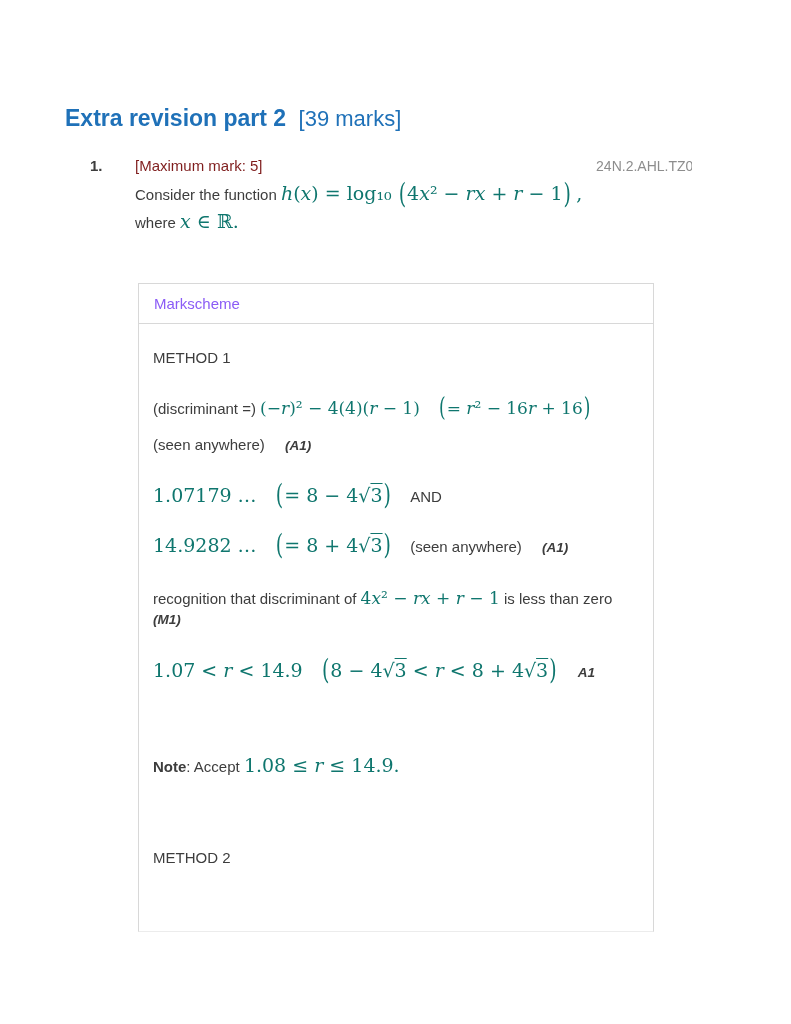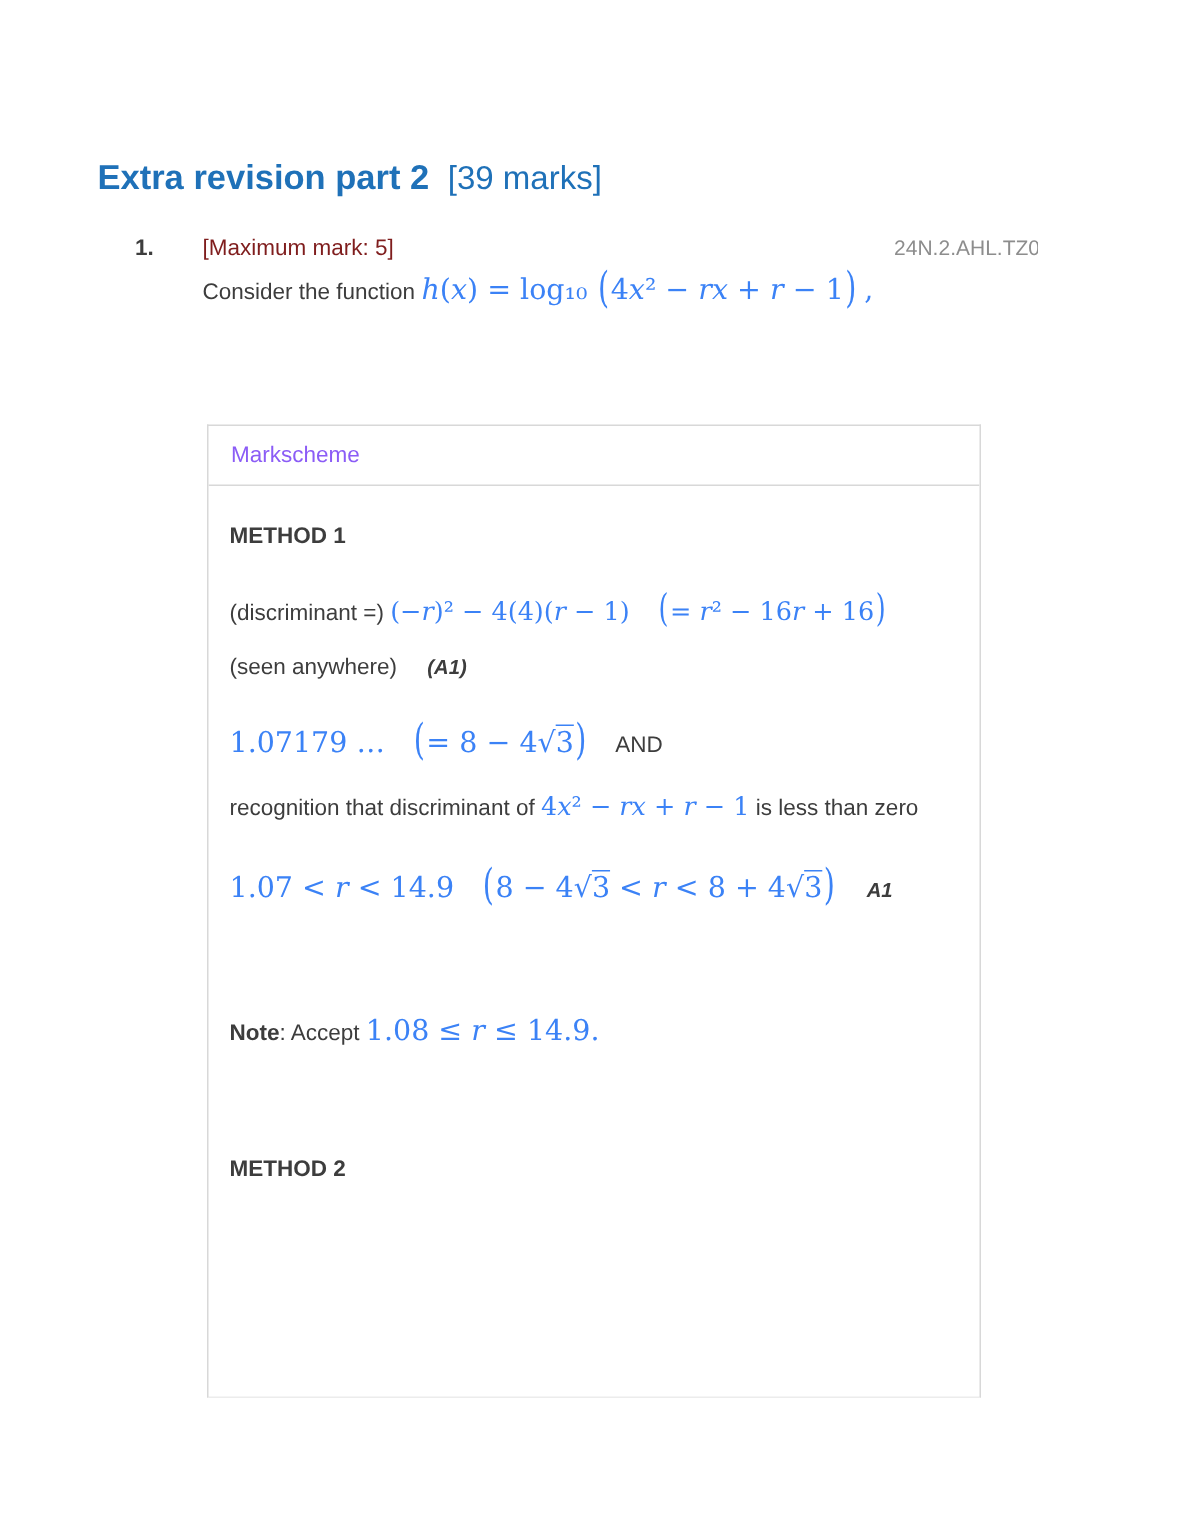--- a/index.html
+++ b/index.html
@@ -16,33 +16,33 @@
   .q-num{font-weight:700;width:45px;flex:0 0 45px;}
   .q-max{color:#7f1d1d;}
   .q-ref{margin-left:auto;color:#8d8d8d;font-size:14px;}
   .q-body{margin-left:45px;}
   .q-intro{margin:4px 0 0 0;font-size:15px;line-height:1.6;}
   .q-where{margin:2px 0 0 0;font-size:15px;}
   .q-task{display:flex;align-items:baseline;margin:26px 0 0 0;font-size:15px;}
   .q-marks{margin-left:auto;color:#4a4a4a;}
 
   
-  .math{font-family:"DejaVu Serif",serif;color:#3b82f6;}
+  .math{font-family:"DejaVu Serif",serif;color:#0f766e;}
   .math i{font-style:italic;}
   .m-md{font-size:17px;}
   .m-lg{font-size:19px;}
   .ol{text-decoration:overline;}
   .bp{display:inline-block;transform:scaleY(1.5);transform-origin:center 55%;padding:0 1px;font-weight:400;}
 
   
   .ms-panel{position:absolute;left:138px;top:283px;width:514px;height:647px;
             border:1px solid #d8d8d8;border-bottom-color:#ececec;background:#fff;overflow:hidden;}
   .ms-header{padding:11px 15px;font-size:15px;color:#8b5cf6;border-bottom:1px solid #d8d8d8;cursor:pointer;}
   .ms-body{padding:20px 16px 0 14px;font-size:15px;line-height:1.8;}
-  .method-title{font-weight:700;margin:0 0 20px 0;}
+  .method-title{font-weight:400;margin:0 0 20px 0;}
   .method-title.m2{margin:0 0 26px 0;}
   .ms-p{margin:0 0 18px 0;}
   .ms-p.tight{margin:4px 0 4px 0;line-height:2.1;}
   .ms-p.after-tall{margin:0 0 16px 0;}
   .ms-p.roots{margin:0 0 6px 0;line-height:2.3;}
   .ms-p.roots2{margin:0 0 16px 0;line-height:2.3;}
   .ms-p.rec2{margin:0 0 16px 0;}
   .ms-p.answer{margin:0 0 54px 0;line-height:2.4;}
   .ms-p.note{margin:0 0 62px 0;}
   .mark{font-style:italic;font-weight:700;font-size:13.5px;color:#3d3d3d;margin-left:16px;white-space:nowrap;}
@@ -66,20 +66,24 @@
       <span class="q-max">[Maximum mark: 5]</span>
       <span class="q-ref">24N.2.AHL.TZ0.5</span>
     </div>
     <div class="q-body">
       <p class="q-intro">
         <span>Consider the function </span>
         <span class="math m-lg"><i>h</i>(<i>x</i>) = log₁₀ </span>
         <span class="math m-lg bigp"><span class="bp">(</span>4<i>x</i>² − <i>rx</i> + <i>r</i> − 1<span class="bp">)</span></span>
         <span class="math m-lg">,</span>
       </p>
+      <p class="q-where">
+        <span>where </span>
+        <span class="math m-lg"><i>x</i> ∈ ℝ.</span>
+      </p>
     </div>
   </div>
 
   <div class="ms-panel">
     <div class="ms-header">
       <span>Markscheme</span>
     </div>
     <div class="ms-body">
 
       <p class="method-title">METHOD 1</p>
@@ -93,25 +97,32 @@
       <p class="ms-p after-tall">
         <span>(seen anywhere)</span>
         <span class="mark">(A1)</span>
       </p>
 
       <p class="ms-p roots">
         <span class="math m-lg">1.07179 …</span>
         <span class="math m-lg bigp gap-l"><span class="bp">(</span>= 8 − 4√<span class="ol">3</span><span class="bp">)</span></span>
         <span class="gap-l">AND</span>
       </p>
+      <p class="ms-p roots2">
+        <span class="math m-lg">14.9282 …</span>
+        <span class="math m-lg bigp gap-l"><span class="bp">(</span>= 8 + 4√<span class="ol">3</span><span class="bp">)</span></span>
+        <span class="gap-l">(seen anywhere)</span>
+        <span class="mark">(A1)</span>
+      </p>
 
       <p class="ms-p rec2">
         <span>recognition that discriminant of </span>
         <span class="math m-md">4<i>x</i>² − <i>rx</i> + <i>r</i> − 1</span>
         <span> is less than zero</span>
+        <span class="mark block">(M1)</span>
       </p>
 
       <p class="ms-p answer">
         <span class="math m-lg">1.07 &lt; <i>r</i> &lt; 14.9</span>
         <span class="math m-lg bigp gap-l"><span class="bp">(</span>8 − 4√<span class="ol">3</span> &lt; <i>r</i> &lt; 8 + 4√<span class="ol">3</span><span class="bp">)</span></span>
         <span class="mark">A1</span>
       </p>
 
       <p class="ms-p note">
         <span class="bold">Note</span><span>: Accept </span><span class="math m-lg">1.08 ≤ <i>r</i> ≤ 14.9.</span>

